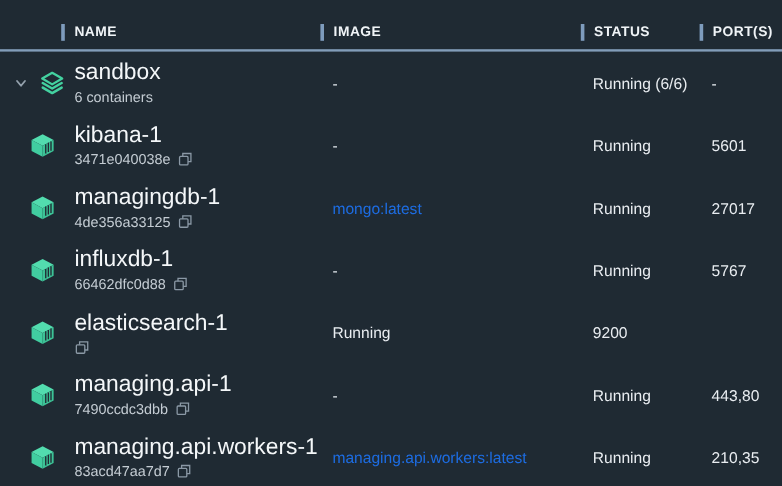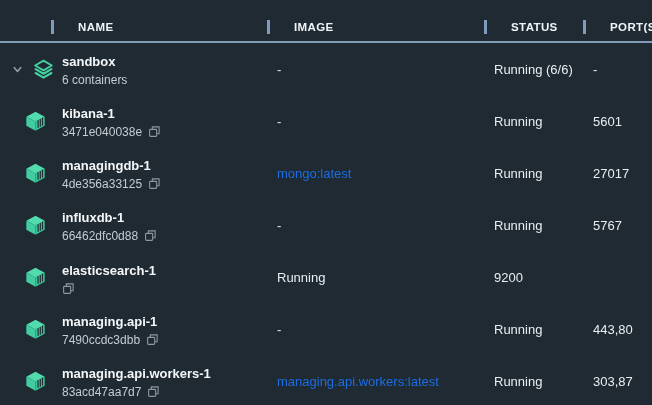--- a/index.html
+++ b/index.html
@@ -16,21 +16,21 @@
     align-items: center;
   }
   
   .header {
     height: 43px;
     border-bottom: 2px solid #829db9;
   }
   .hcell {
     display: flex;
     align-items: center;
-    gap: 24px;
+    gap: 8px;
     height: 100%;
     cursor: pointer;
     margin-top: 12px;
   }
   .hcell.first { padding-left: 51px; }
   .hbar {
     width: 3px; height: 14px;
     background: #7e9cbd;
     flex: 0 0 auto;
   }
@@ -51,21 +51,21 @@
     cursor: pointer;
   }
   .icon-slot {
     position: absolute; top: 50%;
     transform: translateY(-50%);
     width: 21px; height: 21px;
   }
   .stack-slot { left: 33px; }
   .cube-slot { left: 25px; }
   .name-stack { margin-left: 62px; line-height: 1.25; }
-  .cname { font-size: 13px; font-weight: bold; color: #f4f7f9; }
+  .cname { font-size: 19px; font-weight: normal; color: #f4f7f9; }
   .csub {
     font-size: 12px; color: #c4ccd3; margin-top: 2px;
     display: flex; gap: 6px;
   }
   .copy-btn { display: inline-flex; cursor: pointer; }
   .cell { padding-left: 10px; font-size: 13px; }
   .image-cell a, .image-cell span.link {
     color: #1d6ce1; text-decoration: none; cursor: pointer; font-size: 13px;
   }
   .image-cell span.dash { color: #dfe5ea; cursor: default; }
@@ -297,16 +297,16 @@
               <path d="M8 8V3.5h12.5V16h-4.5"></path>
             </svg>
           </span>
         </span>
       </span>
     </div>
     <div class="cell image-cell">
       <span class="link">managing.api.workers:latest</span>
     </div>
     <div class="cell status-cell">Running</div>
-    <div class="cell ports-cell">303,87</div>
+    <div class="cell ports-cell">210,35</div>
   </div>
 </div>
 </div>
 
 </body></html>

